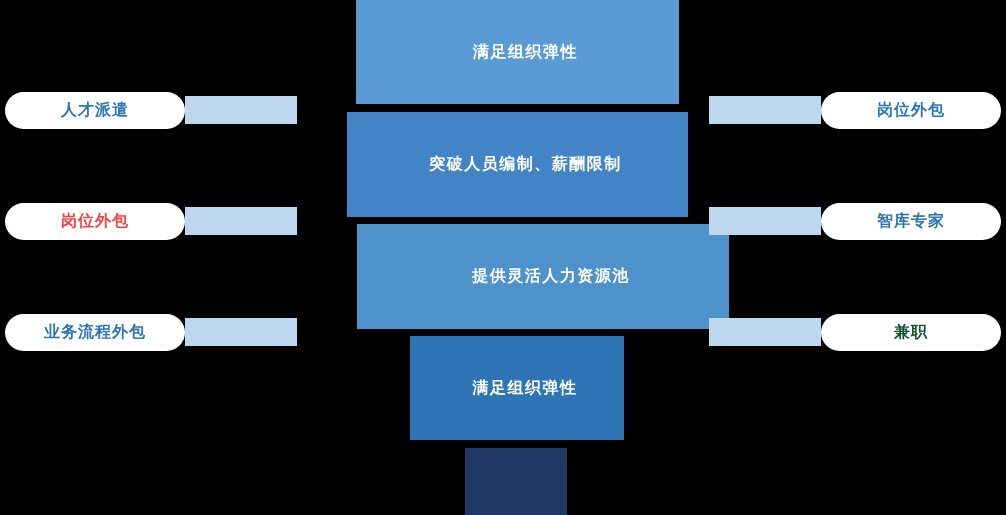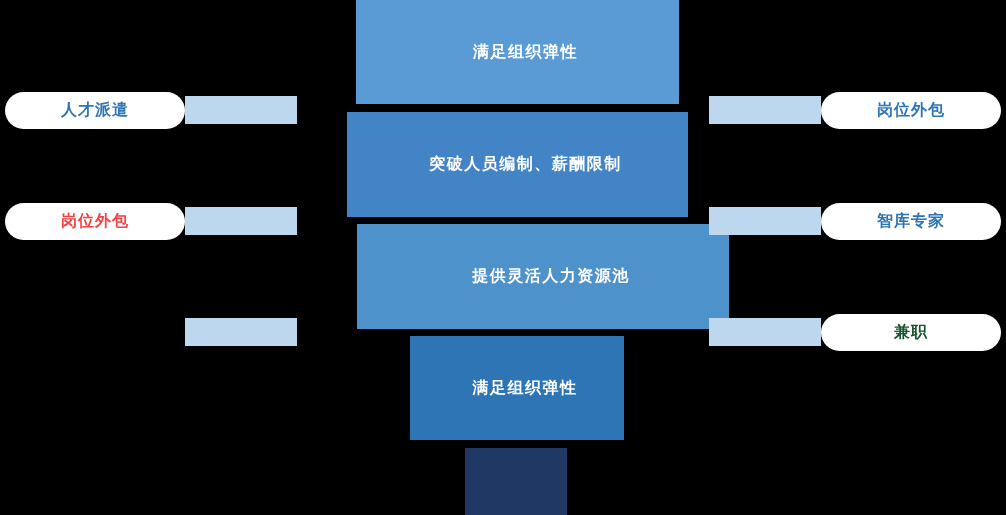--- a/index.html
+++ b/index.html
@@ -100,20 +100,23 @@
   <div class="connector conn-right conn-row-1" style="background-color: rgb(189, 215, 238);"></div>
   <div class="connector conn-right conn-row-2" style="background-color: rgb(189, 215, 238);"></div>
   <div class="connector conn-right conn-row-3" style="background-color: rgb(189, 215, 238);"></div>
 
   <div class="side-pill pill-left pill-row-1" style="color: rgb(46, 117, 182);">
     <span>人才派遣</span>
   </div>
   <div class="side-pill pill-left pill-row-2" style="color: #ef4444;">
     <span>岗位外包</span>
   </div>
+  <div class="side-pill pill-left pill-row-3" style="color: rgb(46, 117, 182);">
+    <span>业务流程外包</span>
+  </div>
 
   <div class="side-pill pill-right pill-row-1" style="color: rgb(46, 117, 182);">
     <span>岗位外包</span>
   </div>
   <div class="side-pill pill-right pill-row-2" style="color: rgb(46, 117, 182);">
     <span>智库专家</span>
   </div>
   <div class="side-pill pill-right pill-row-3" style="color: #14532d;">
     <span>兼职</span>
   </div>

